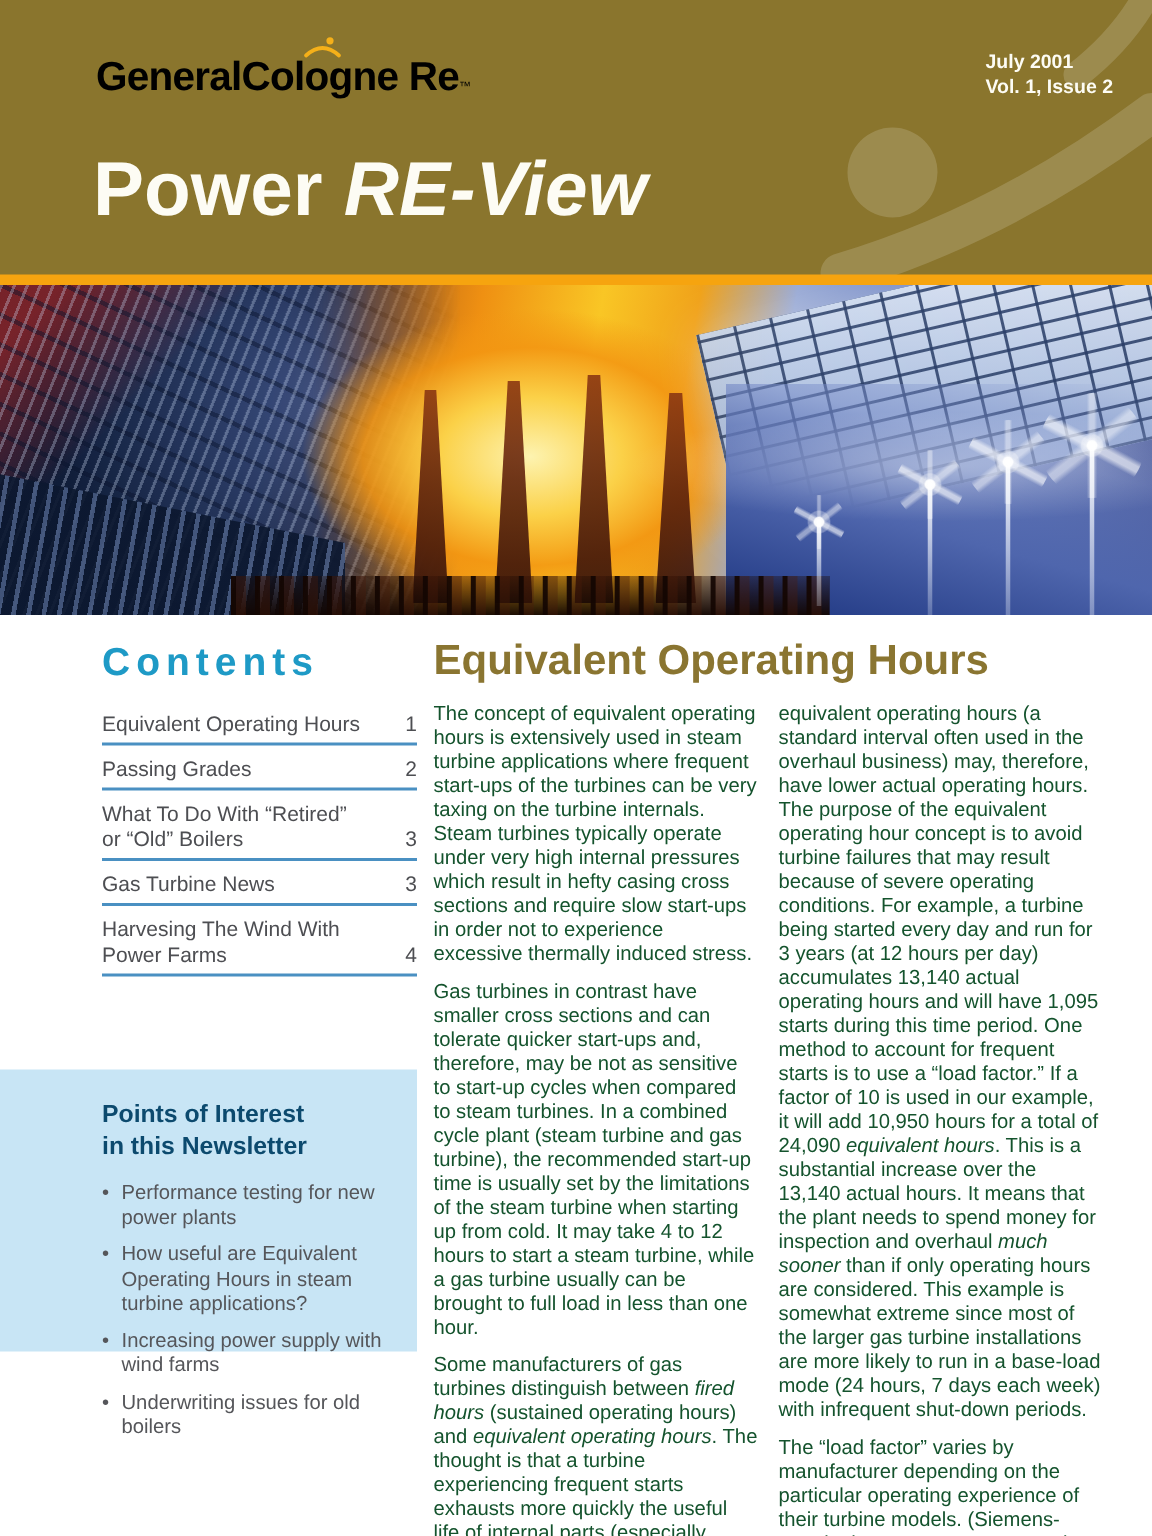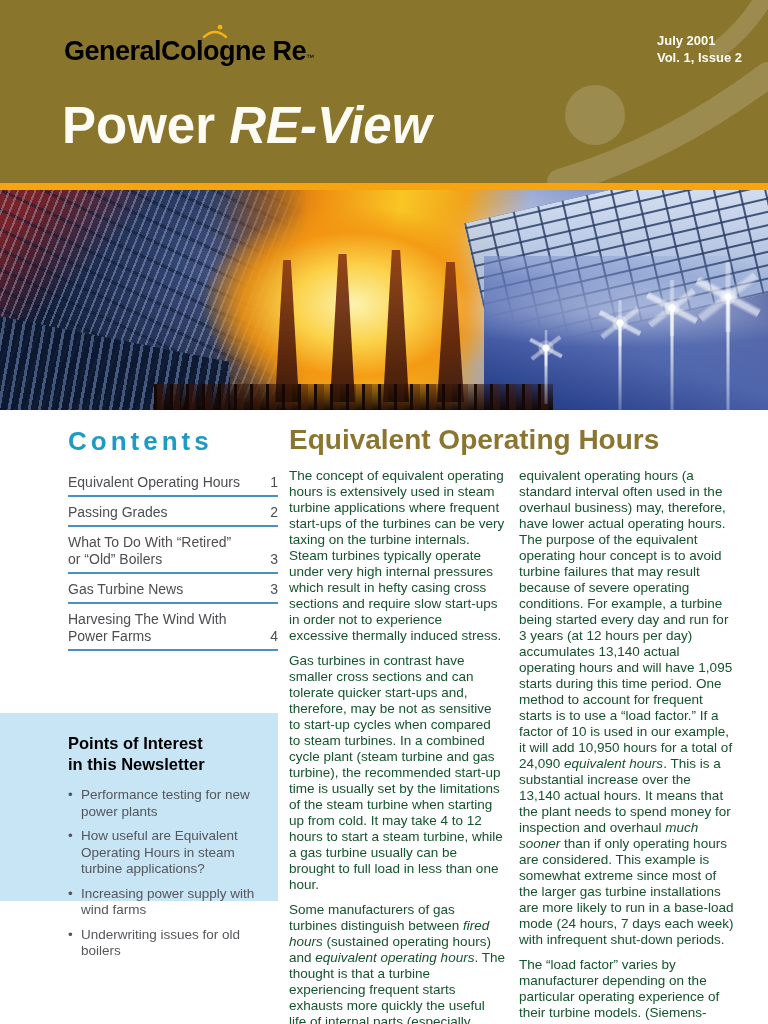--- a/index.html
+++ b/index.html
@@ -74,21 +74,21 @@
   
   .contents { position:absolute; left:68px; top:426px; width:210px; }
   .contents h2 { margin:0 0 10px; color:#1e9ac6; font-size:26px; font-weight:700; letter-spacing:4px; }
   .toc-row { display:flex; justify-content:space-between; align-items:flex-end;
     border-bottom:2px solid #4a90c2; padding:7px 0 4px; color:#4d4e52; font-size:14px; }
   .toc-label { max-width:172px; line-height:17px; }
   .toc-page { line-height:17px; }
 
   
   .points-box { position:absolute; left:0; top:713px; width:278px; height:188px; background:#c8e5f5; box-sizing:border-box; padding:20px 14px 0 68px; }
-  .points-box h3 { margin:0; color:#000000; font-size:16.5px; line-height:21px; font-weight:700; }
+  .points-box h3 { margin:0; color:#0c4a6e; font-size:16.5px; line-height:21px; font-weight:700; }
   .points-box ul { list-style:none; margin:12px 0 0; padding:0; }
   .points-box li { position:relative; padding-left:13px; margin-bottom:8px; color:#55565a; font-size:13.5px; line-height:16.5px; }
   .points-box li::before { content:"•"; position:absolute; left:0; color:#55565a; }
 
   
   .article { position:absolute; left:289px; top:424px; width:446px; }
   .article h1 { margin:0 0 12px; color:#8a7531; font-size:28px; line-height:32px; font-weight:700; }
   .cols { display:flex; gap:14px; }
   .col { width:216px; }
   .col p { margin:0 0 9px; color:#14532d; font-size:13.5px; line-height:16px; }

